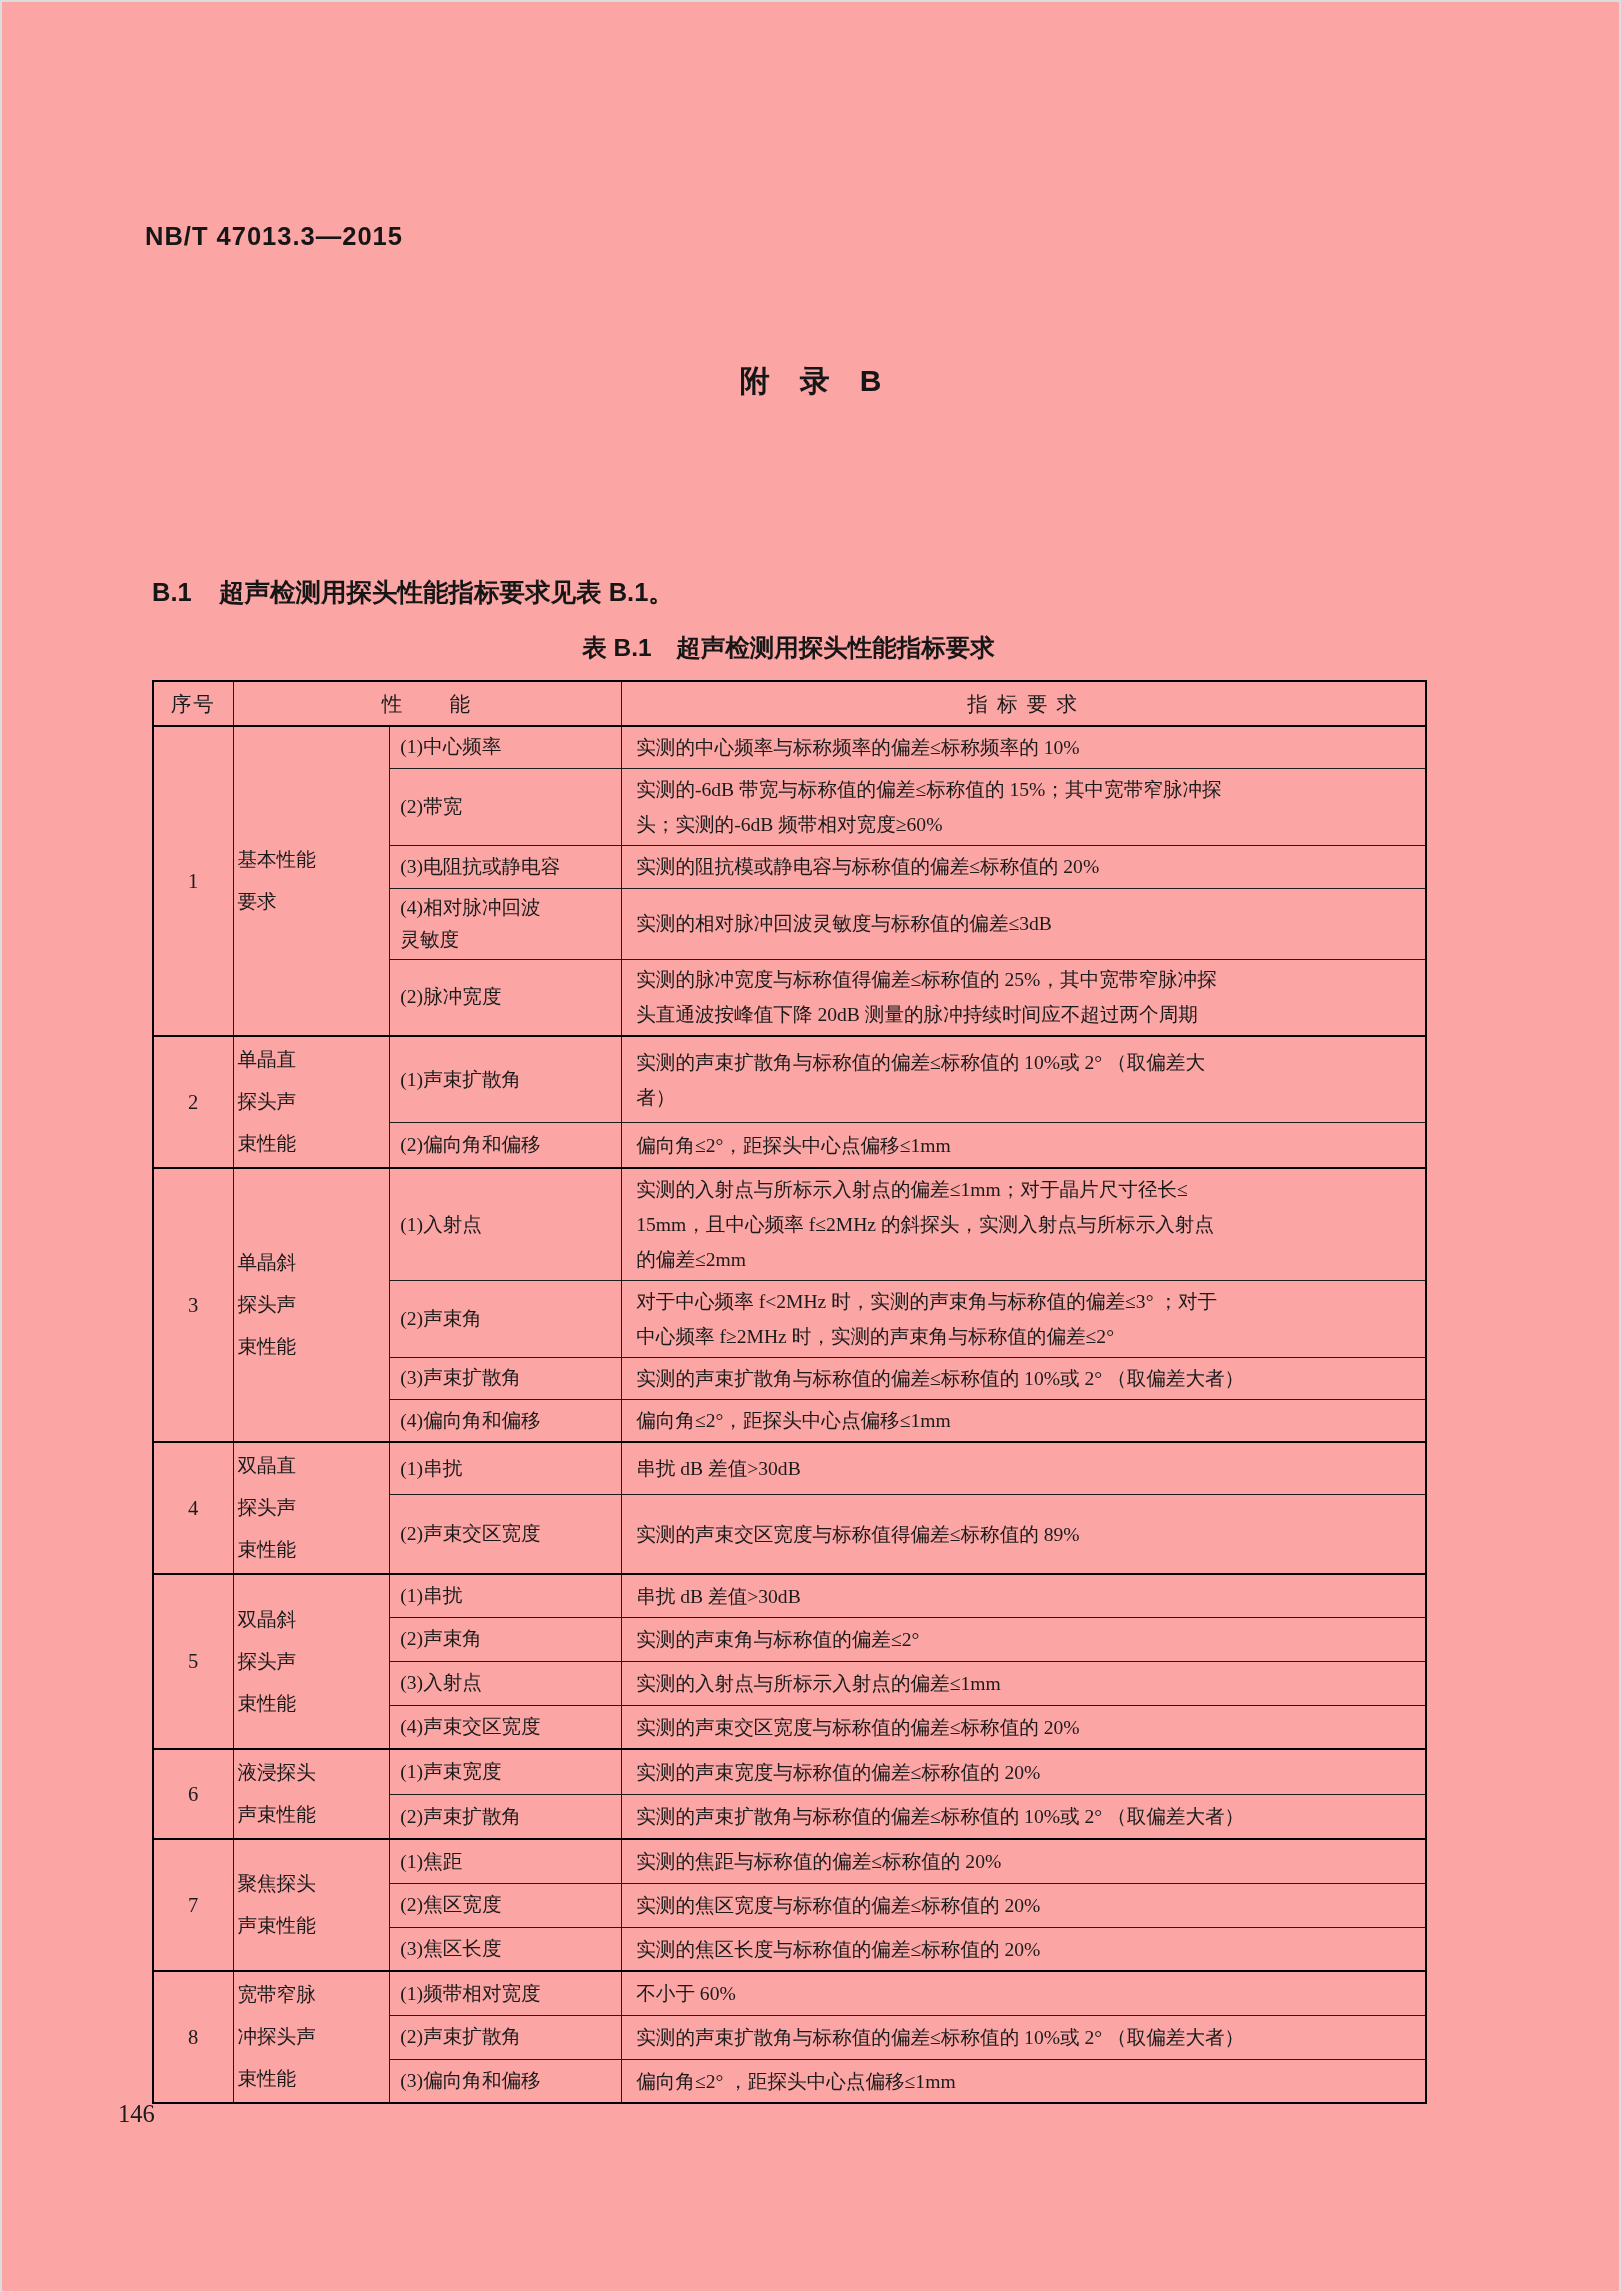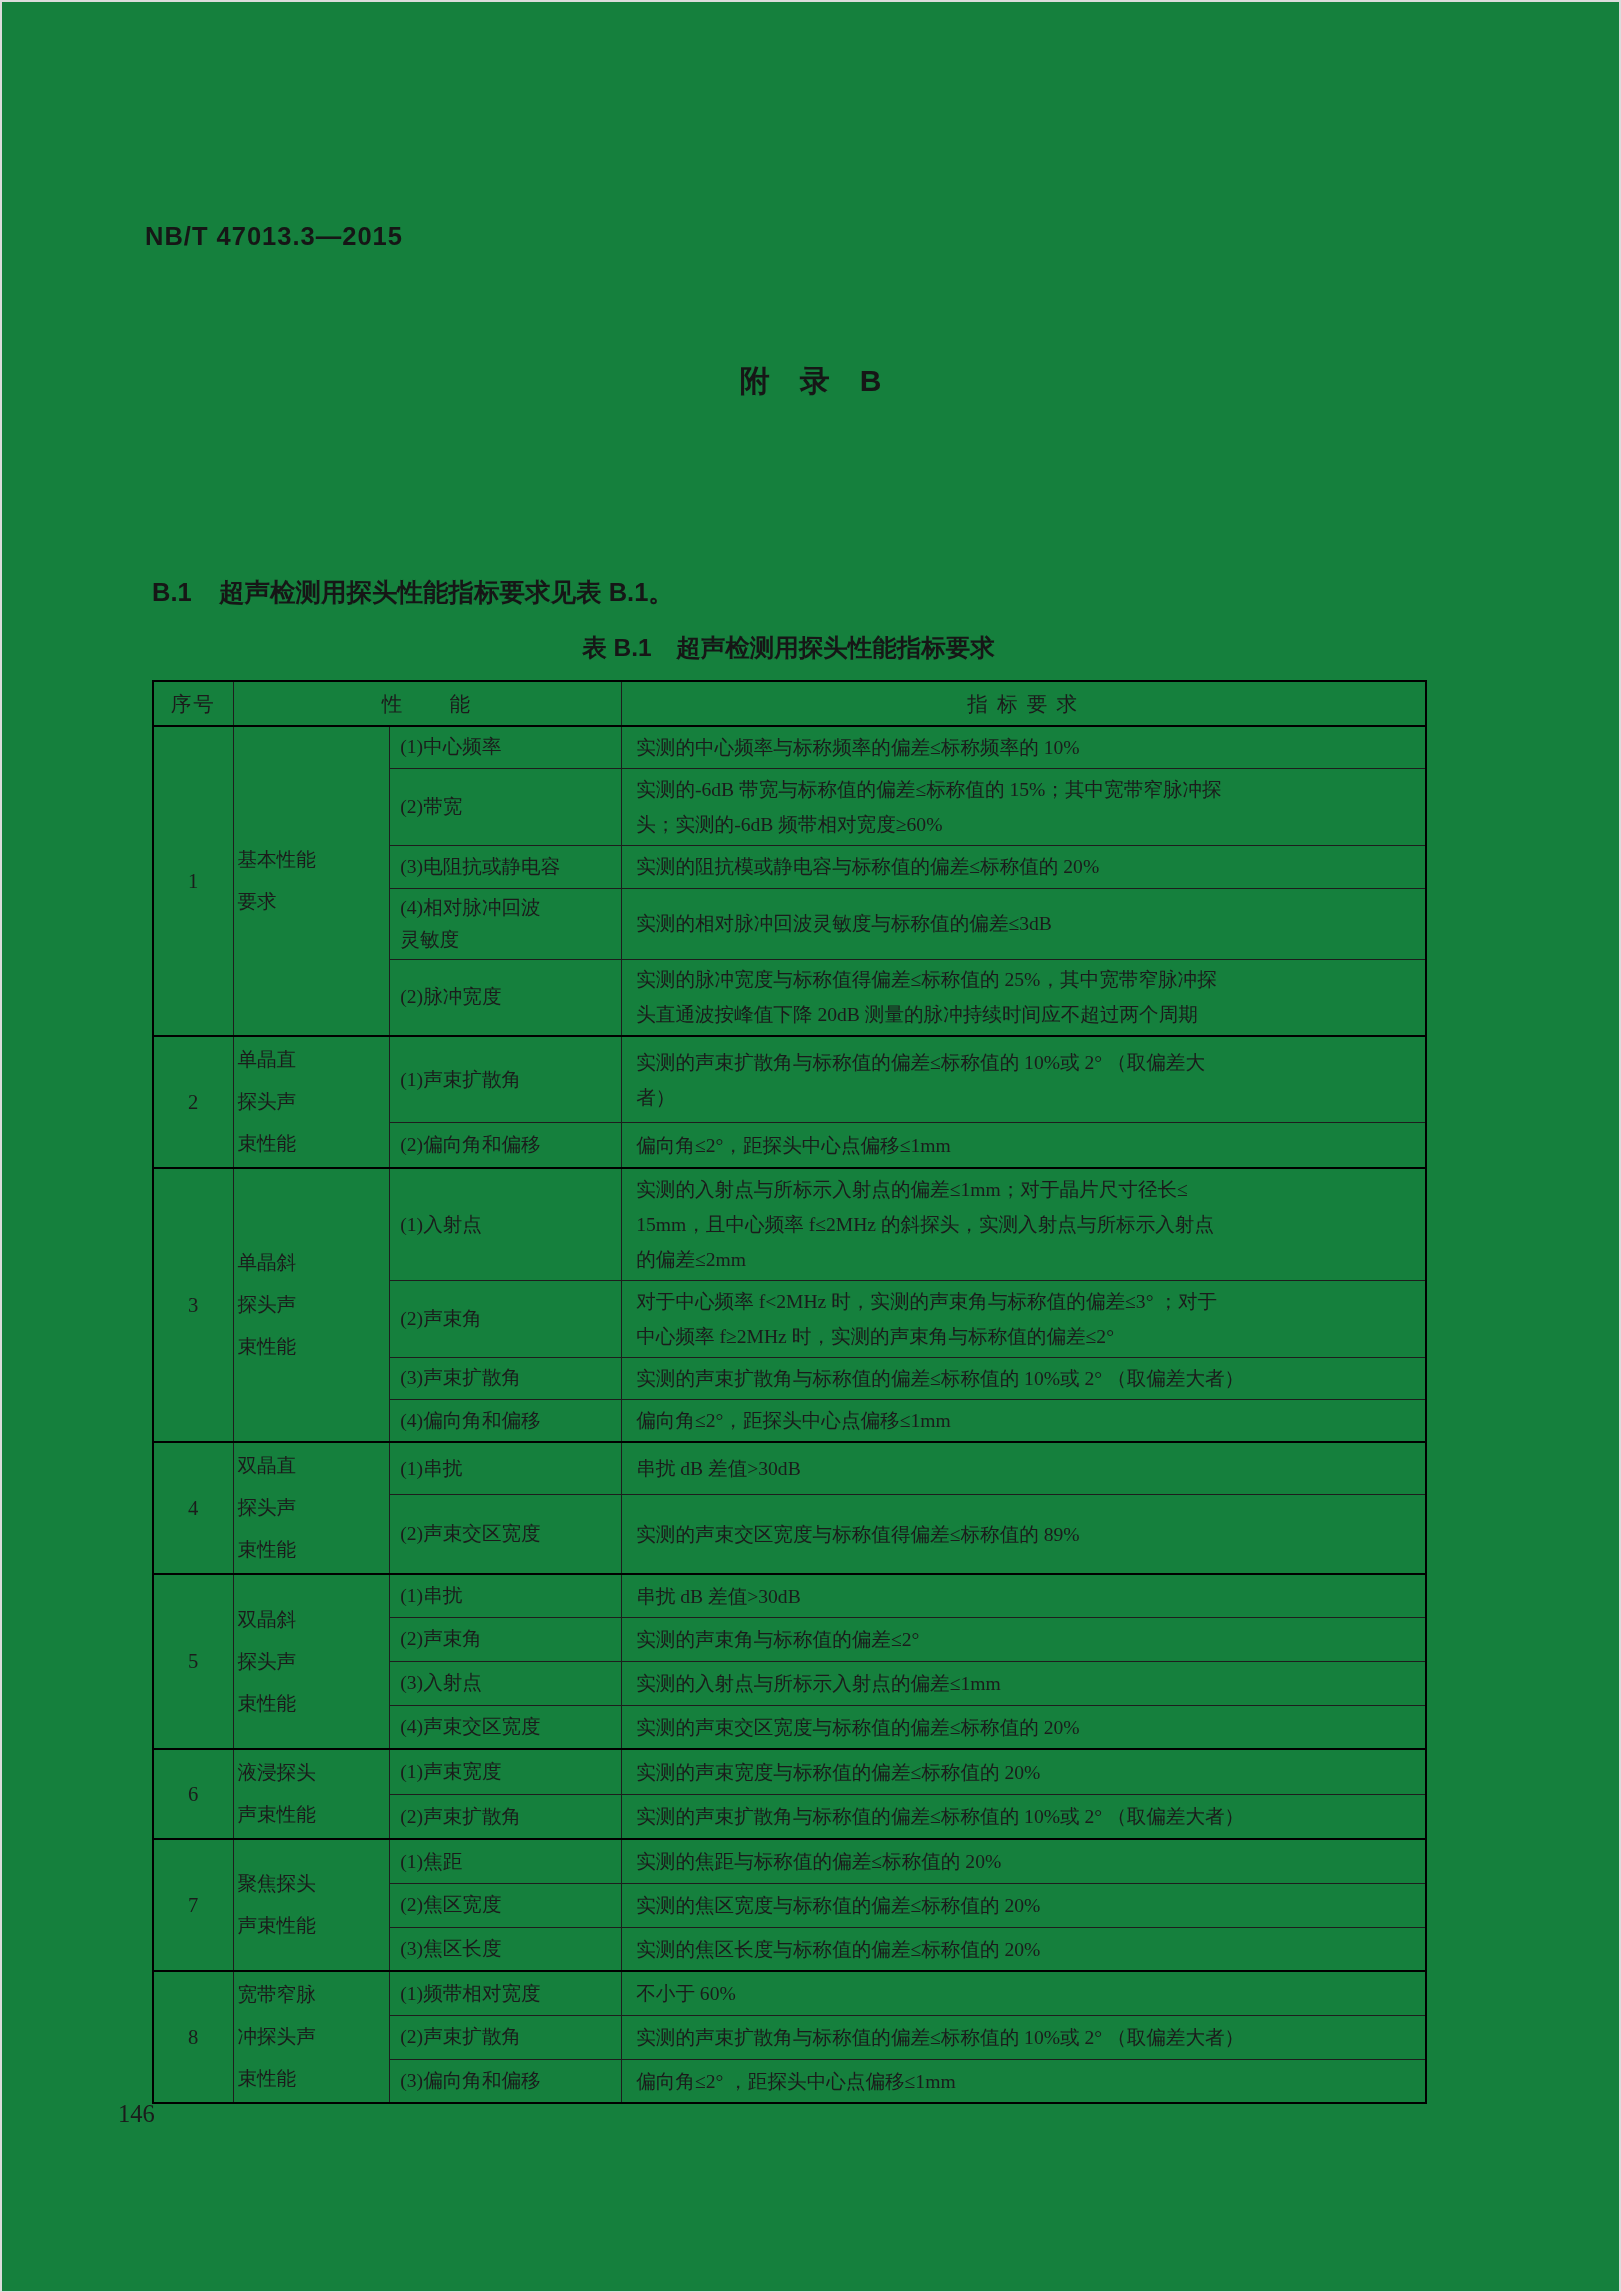--- a/index.html
+++ b/index.html
@@ -2,21 +2,21 @@
 <html><head>
 <meta charset="utf-8">
 <style>
   * { margin: 0; padding: 0; box-sizing: border-box; }
   html, body { background: #f2f2f2; }
   .page {
     position: relative;
     width: 1621px;
     height: 2293px;
     margin: 0 auto;
-    background: #15803d;
+    background: #fca5a5;
     border: 2px solid #dcdcdc;
     color: #1b1b1b;
     font-family: "Liberation Serif", "DejaVu Serif", serif;
     overflow: hidden;
   }
   .doc-number {
     position: absolute;
     left: 143px; top: 220px;
     font-family: "Liberation Sans", "DejaVu Sans", sans-serif;
     font-weight: bold;

